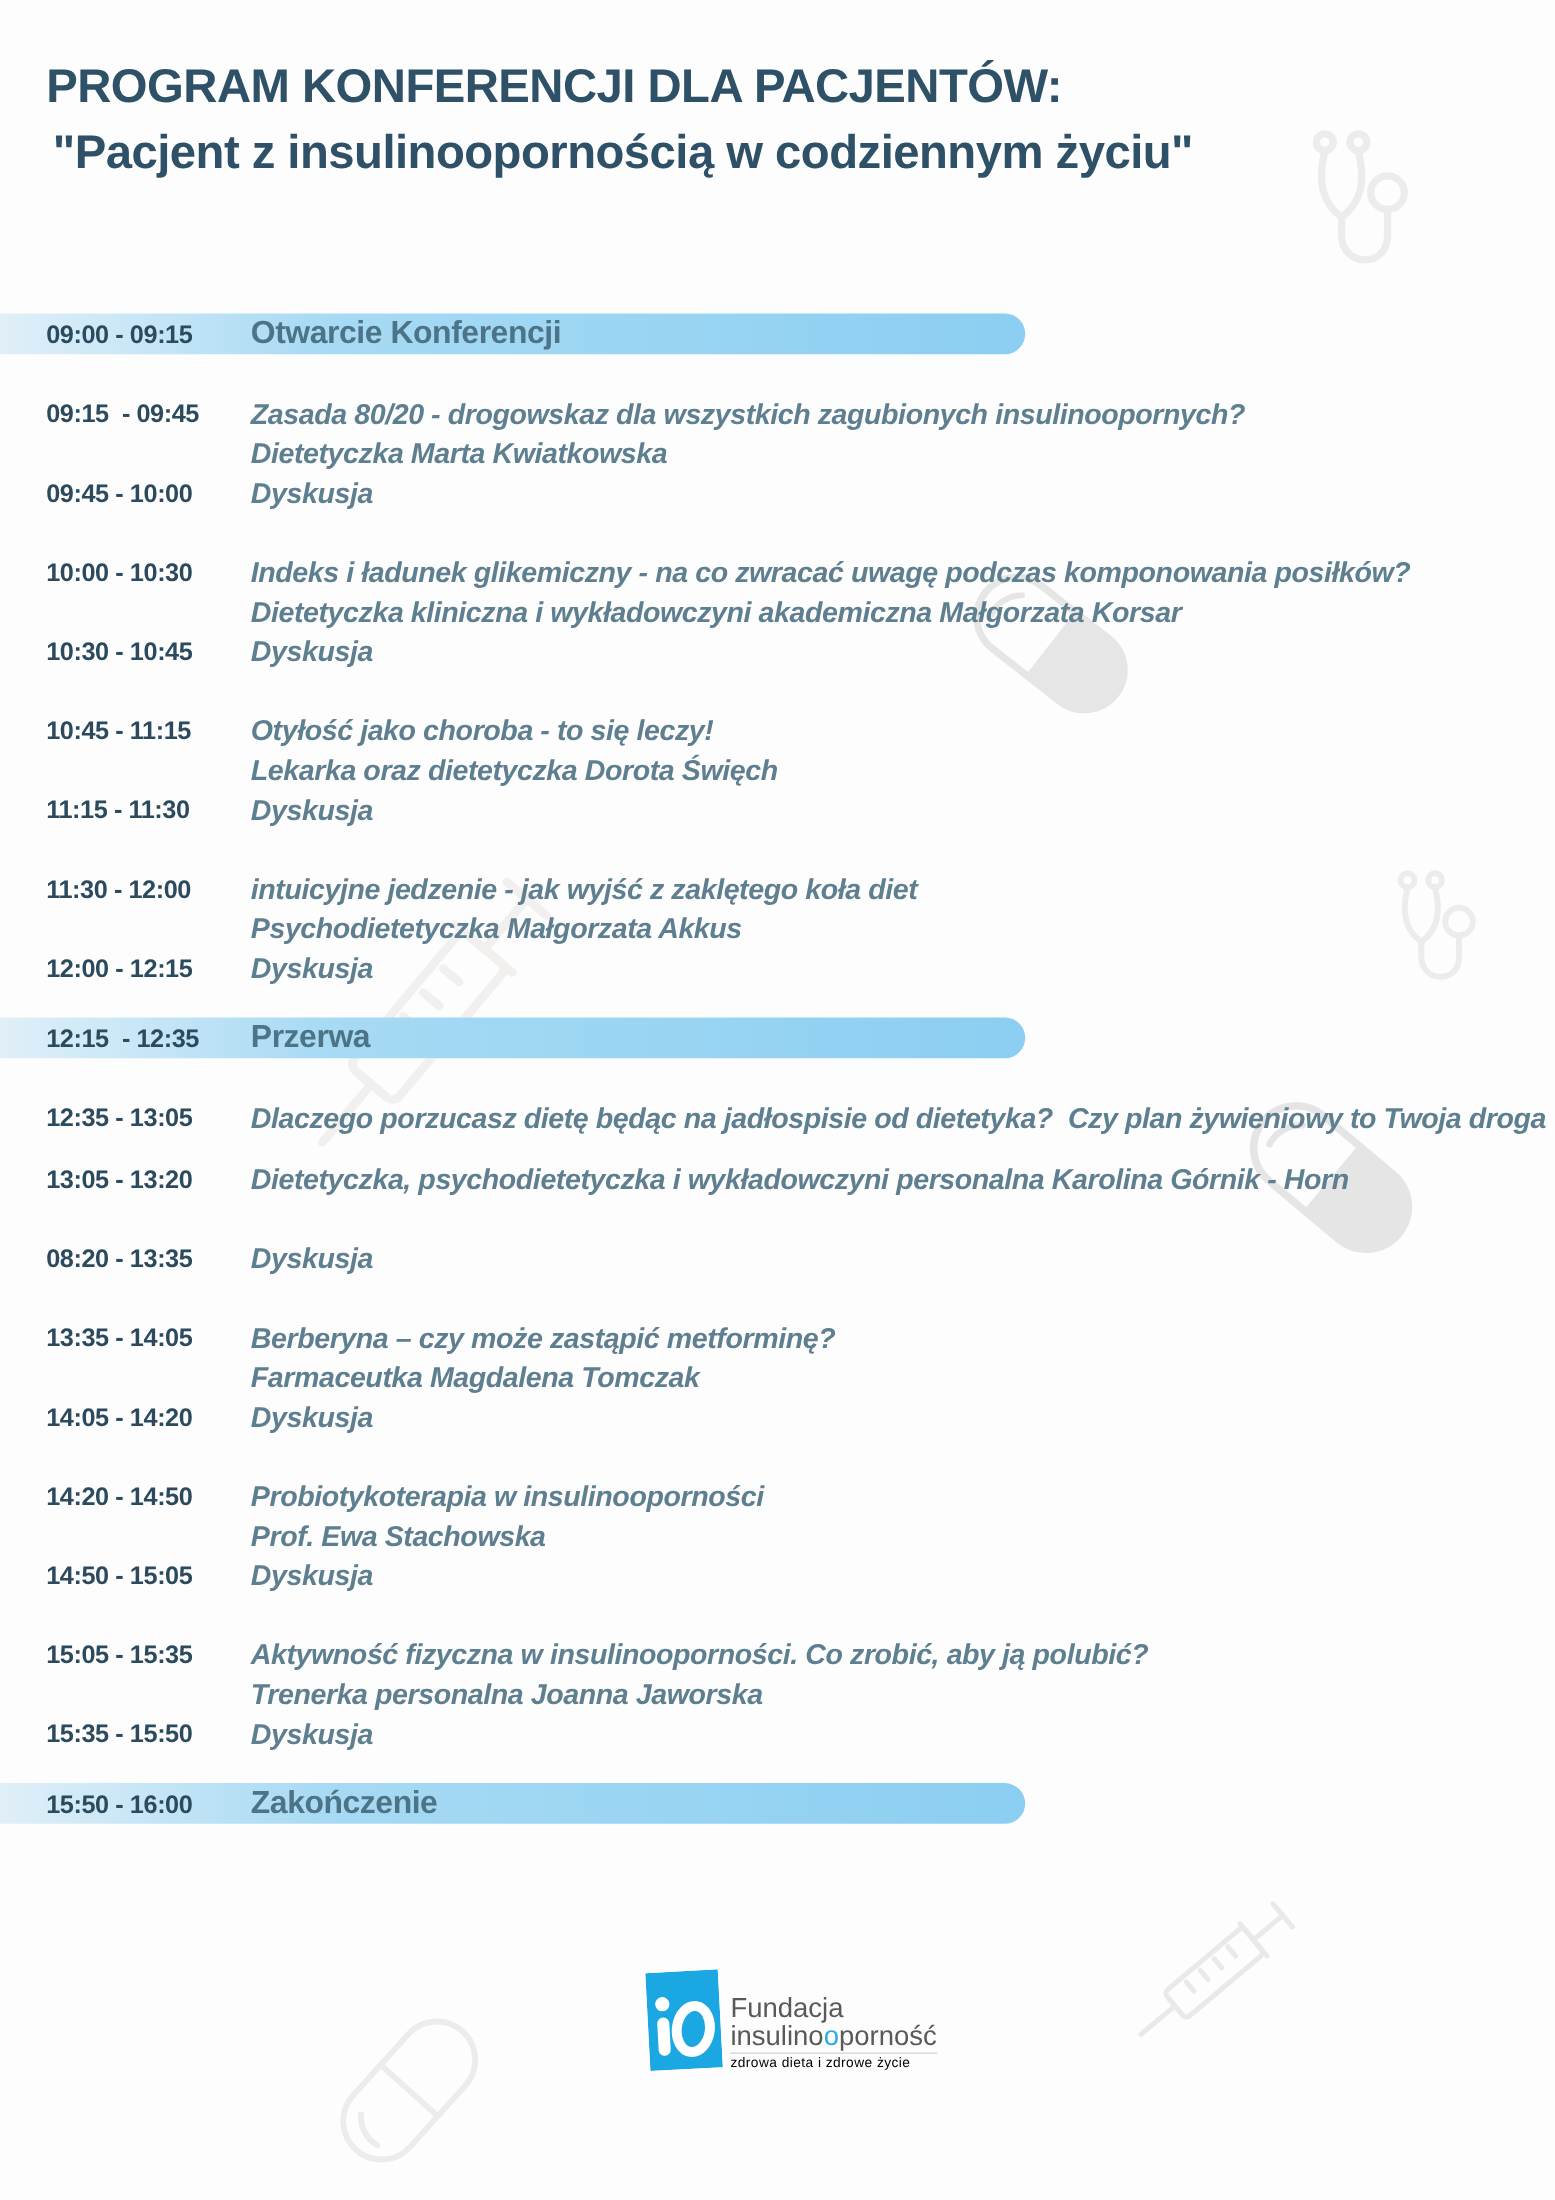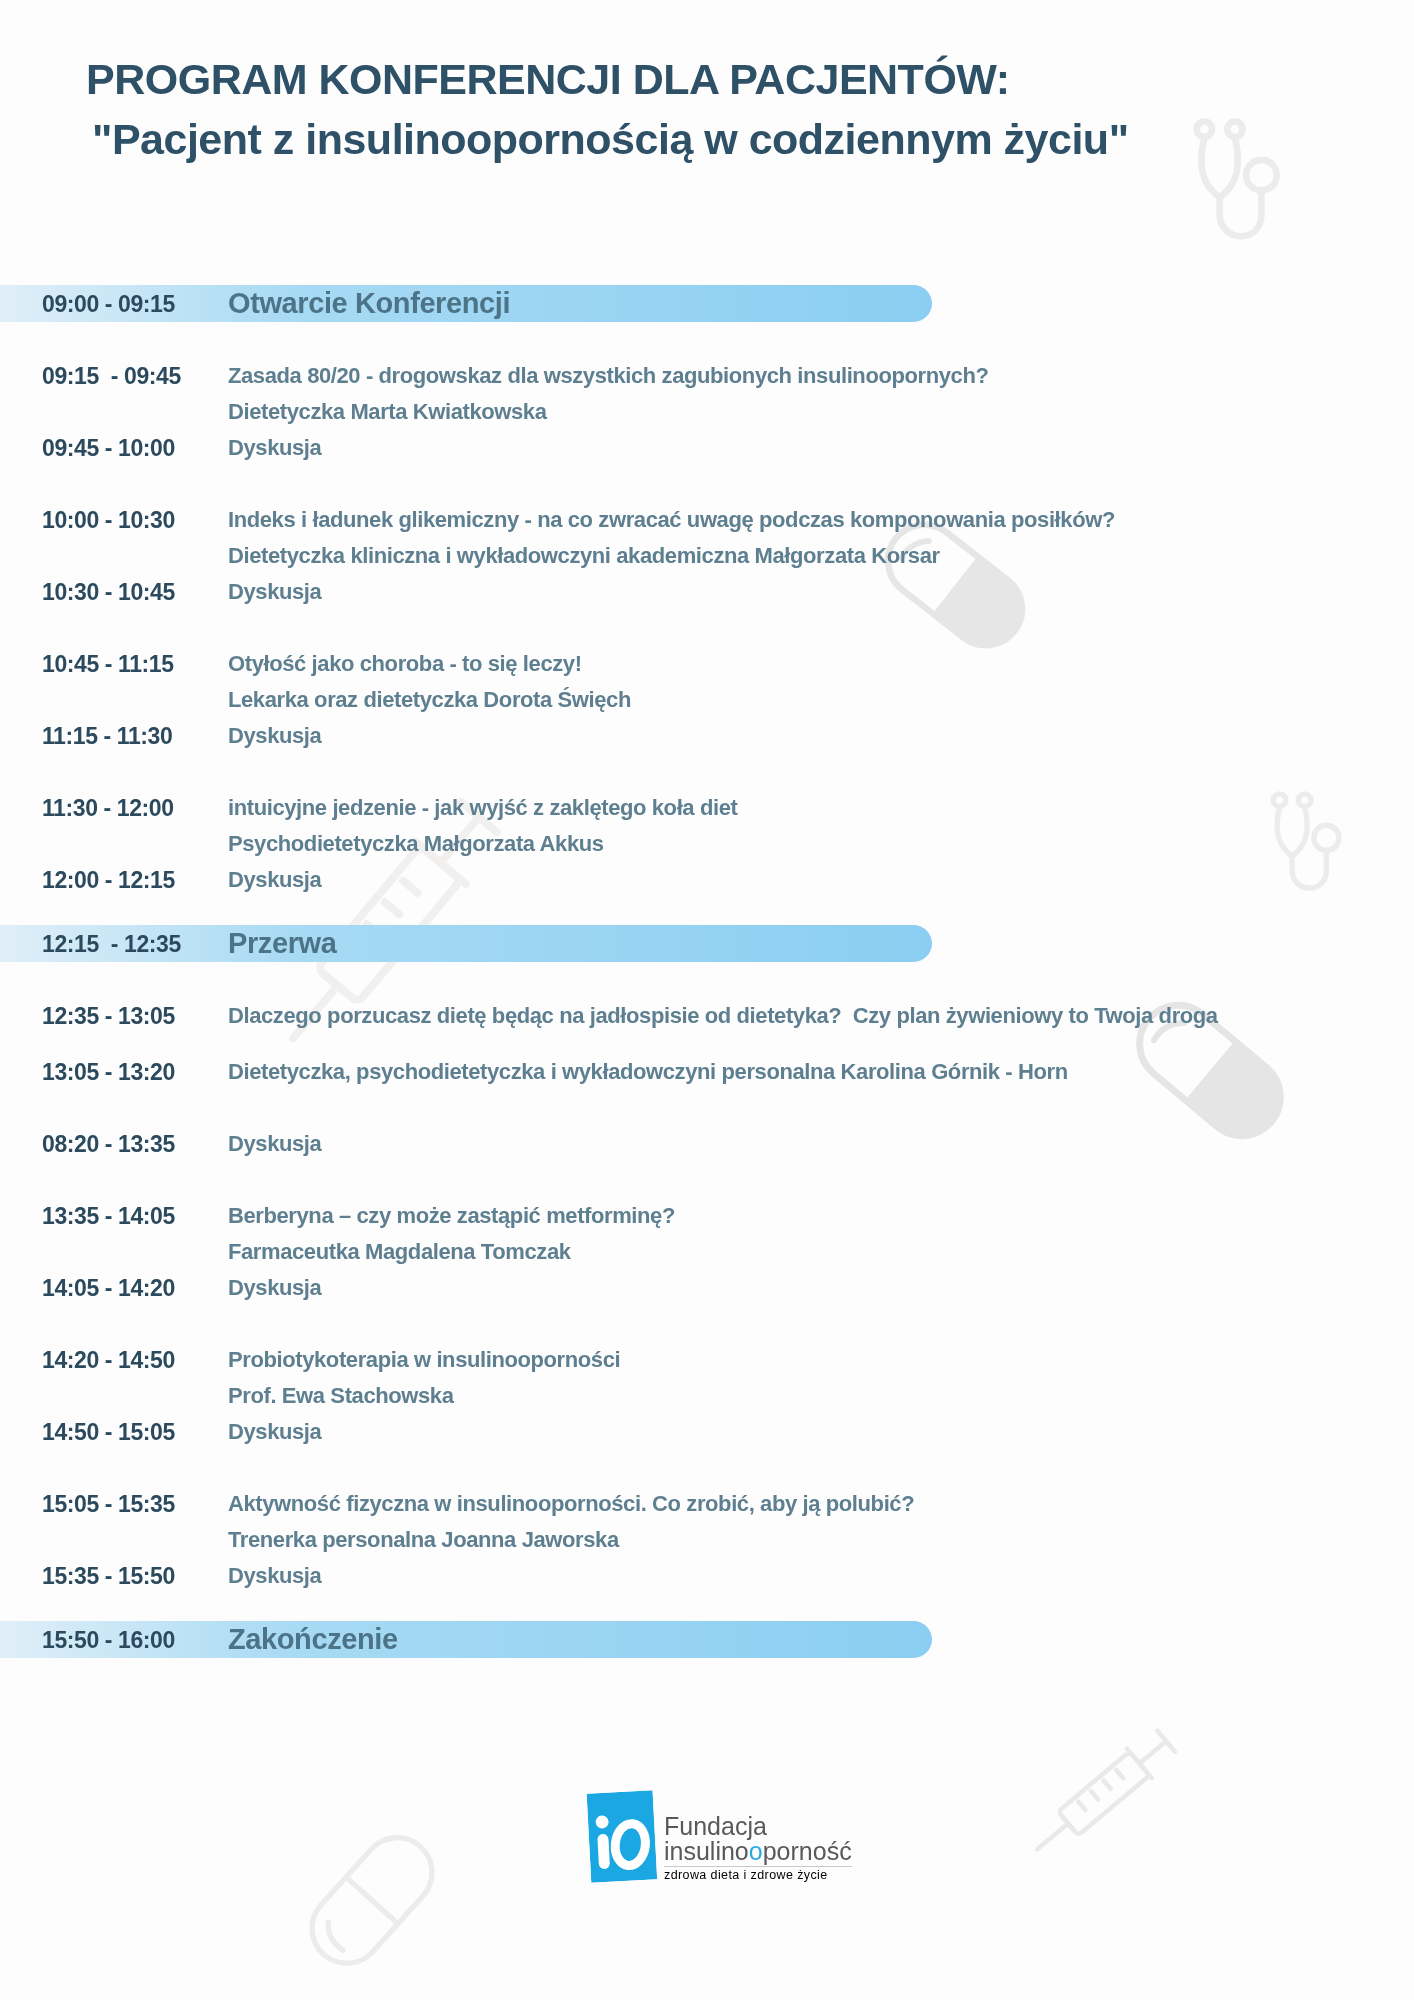--- a/index.html
+++ b/index.html
@@ -15,21 +15,21 @@
   .deco svg{display:block;width:100%;height:auto;}
   #steth1{left:1183px;top:112px;width:112px;}
   #caps1{left:876px;top:545px;width:158px;transform:rotate(38deg);}
   #steth2{left:1262px;top:786px;width:92px;}
   #syr1{left:230px;top:862px;width:330px;transform:rotate(-50deg);}
   #caps2{left:1126px;top:1028px;width:168px;transform:rotate(40deg);}
   #syr2{left:1012px;top:1758px;width:192px;transform:rotate(-40deg);}
   #caps3{left:296px;top:1862px;width:152px;transform:rotate(-48deg);}
 
   
-  .header{position:absolute;left:42px;top:52px;z-index:2;margin-left:44px;}
+  .header{position:absolute;left:42px;top:52px;z-index:2;}
   .header .h1{
     font-size:43px;font-weight:700;letter-spacing:-0.5px;
     color:#2e5168;line-height:54px;white-space:pre;
   }
   .header .h2{
     font-size:43px;font-weight:700;letter-spacing:-0.5px;
     color:#2e5168;line-height:54px;white-space:pre;
     margin-top:6px;padding-left:6px;
   }
 
@@ -48,22 +48,22 @@
     padding-left:42px;
     display:grid;grid-template-columns:186px 1fr;align-items:center;
     background:linear-gradient(90deg,#e0eff8 0%,#a7daf4 32%,#8bcef1 100%);
     border-radius:0 19px 19px 0;
   }
   .time{
     font-size:23px;font-weight:700;letter-spacing:-0.4px;
     color:#2c4a5e;line-height:36px;white-space:pre;
   }
   .content .line{
-    font-size:22px;font-weight:700;letter-spacing:-0.4px;
-    color:#5e7f90;line-height:36px;white-space:pre;
+    font-size:26px;font-weight:700;letter-spacing:-0.4px;
+    color:#5e7f90;line-height:36px;white-space:pre;font-style:italic;
   }
   .band-label{
     font-size:29px;font-weight:700;letter-spacing:-0.4px;
     color:#4d7386;white-space:pre;line-height:37px;
   }
 
   
   .logo{position:absolute;left:589px;top:1792px;z-index:2;display:flex;align-items:flex-start;}
   .logo-badge{transform:rotate(-3deg);flex:0 0 auto;}
   .logo-text{margin-left:9px;margin-top:22px;}

